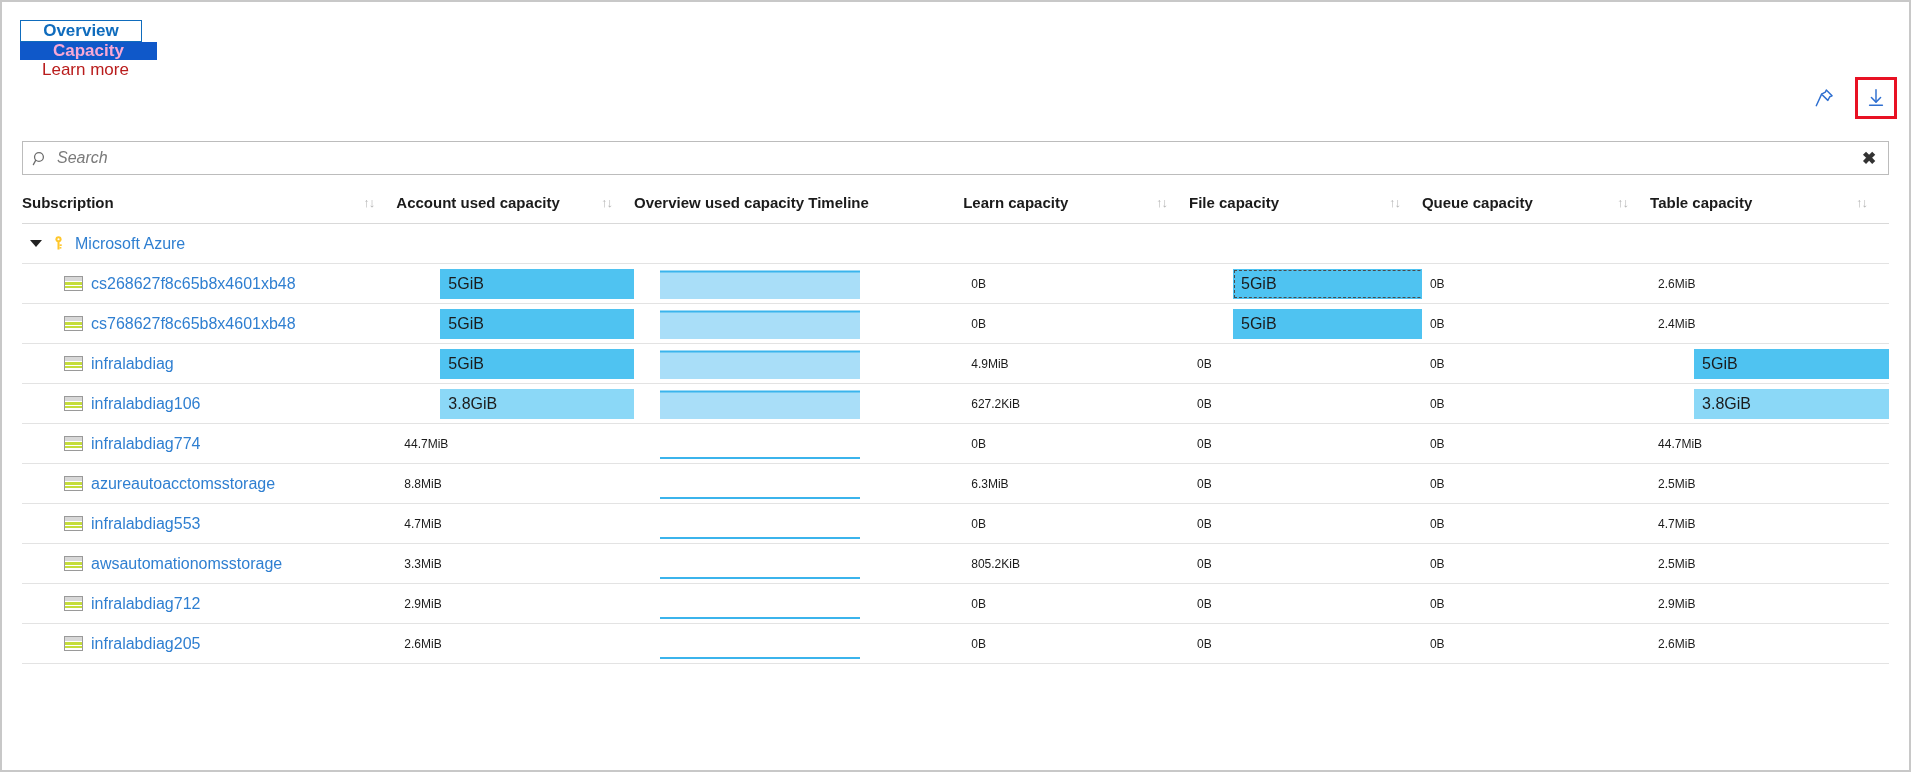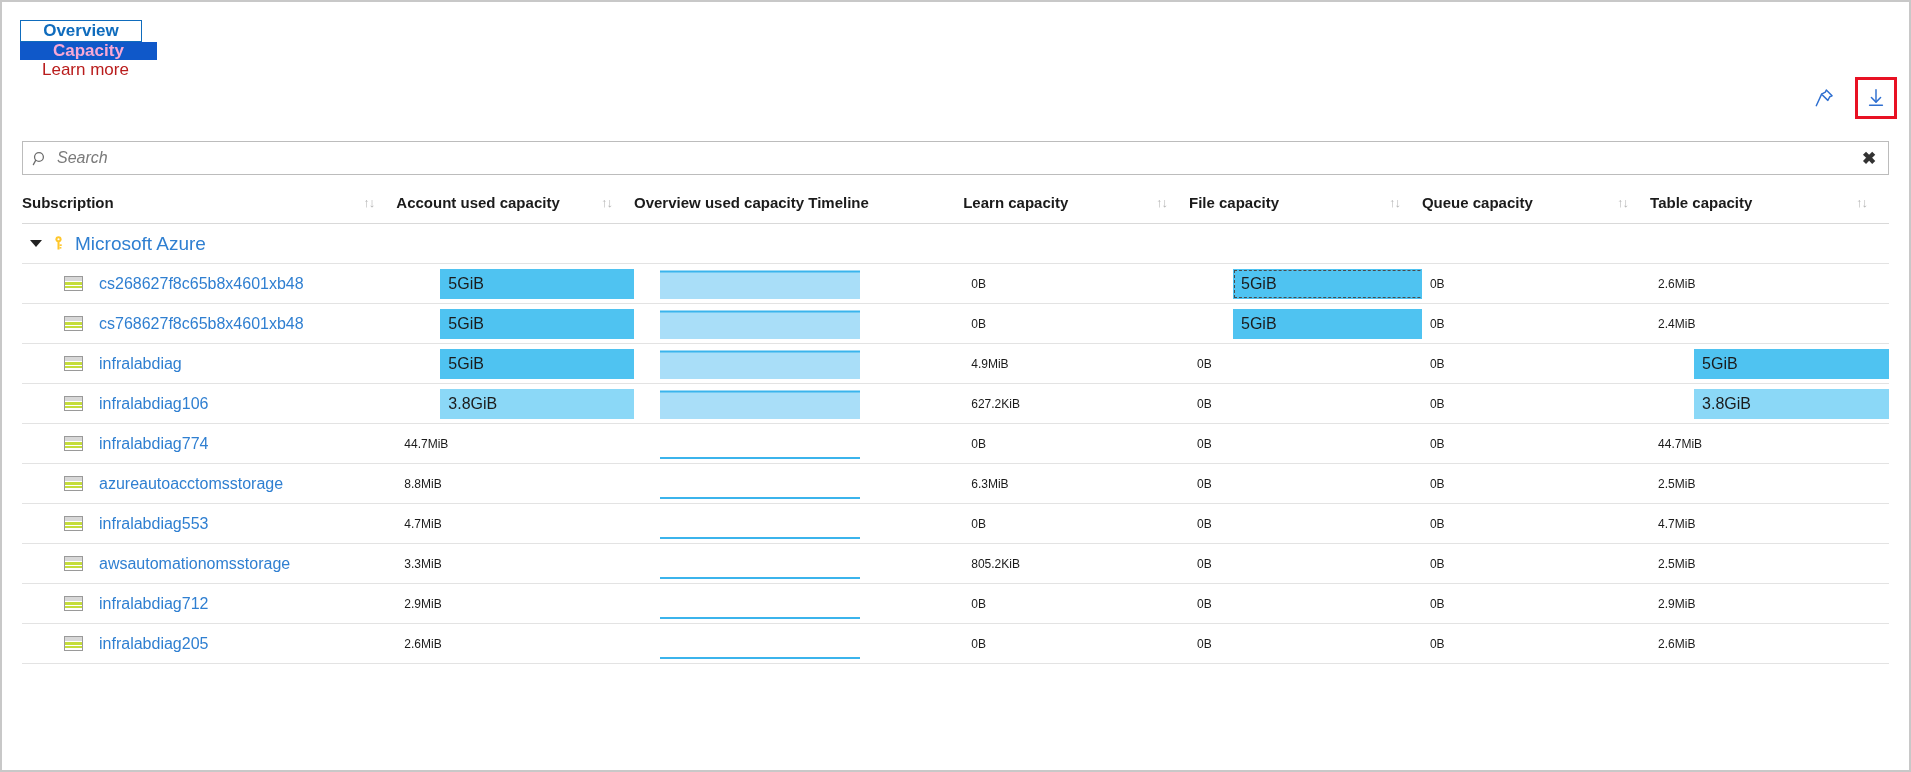--- a/index.html
+++ b/index.html
@@ -207,27 +207,27 @@
   .caret {
     width: 0;
     height: 0;
     border-left: 6px solid transparent;
     border-right: 6px solid transparent;
     border-top: 7px solid #222;
     cursor: pointer;
   }
   .group-label {
     color: #2f7fd1;
-    font-size: 19px;
+    font-size: 16px;
     cursor: pointer;
   }
   .name-cell {
     display: flex;
     align-items: center;
-    gap: 16px;
+    gap: 8px;
     padding-left: 42px;
   }
   .acct-name {
     color: #2f7fd1;
     font-size: 16px;
     cursor: pointer;
   }
   
   .acct-icon {
     width: 19px;

